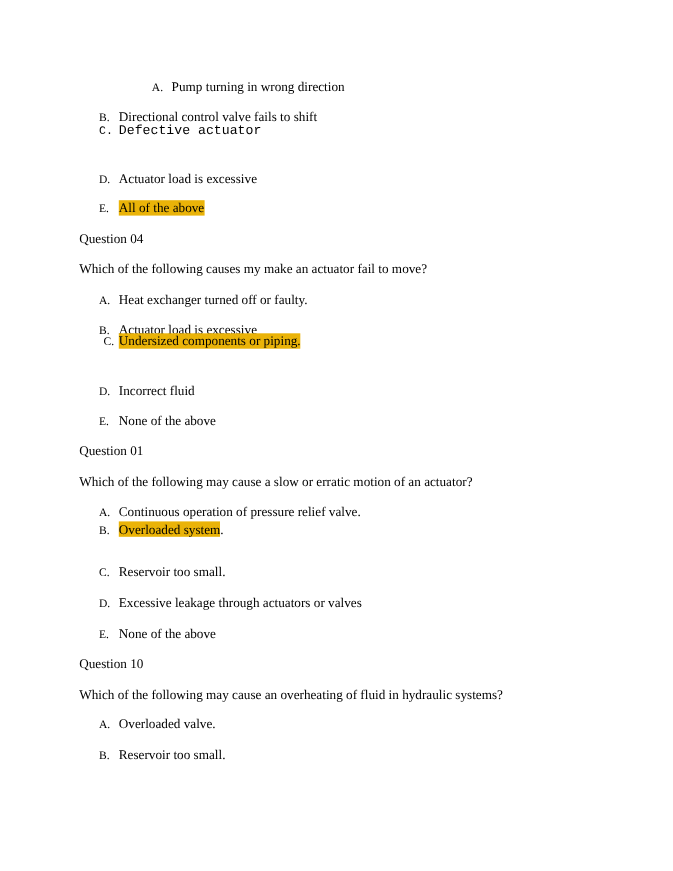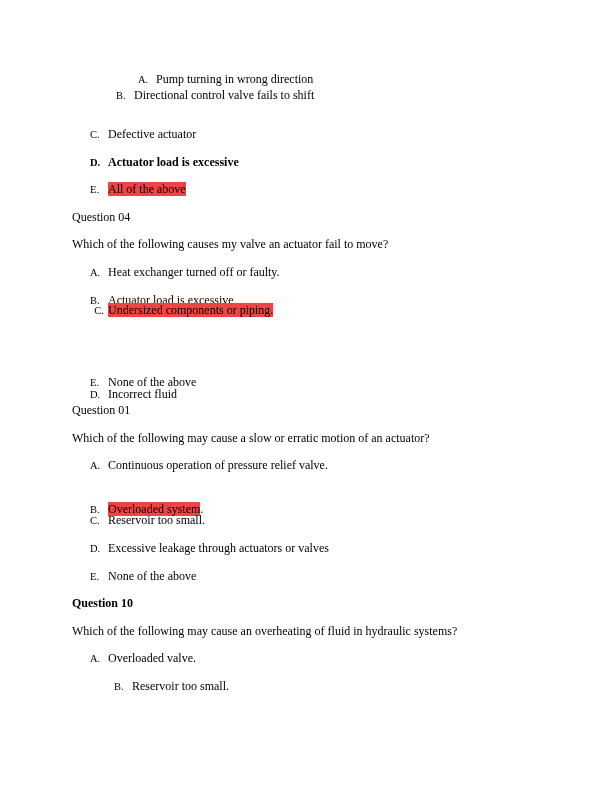--- a/index.html
+++ b/index.html
@@ -2,77 +2,77 @@
 <html><head>
 <meta charset="utf-8">
 <style>
   html, body { margin:0; padding:0; background:#ffffff; }
   body { width:612px; height:792px; position:relative; overflow:hidden;
          font-family:"Liberation Serif", serif; color:#000; }
   .line { position:absolute; font-size:12px; line-height:14px; white-space:nowrap; }
   .q { left:72px; }
   .opt { left:90px; }
   .opt .lbl { display:inline-block; width:18px; font-size:10.5px; }
-  .hl { background:#ef4444; }
+  .hl { background:#eab308; }
 </style>
 </head>
 <body>
 
 <div class="line opt" style="top:72px;margin-left:48px;">
   <span class="lbl">A.</span><span>Pump turning in wrong direction</span>
 </div>
-<div class="line opt" style="top:88px;margin-left:26px;">
+<div class="line opt" style="top:99px;">
   <span class="lbl">B.</span><span>Directional control valve fails to shift</span>
 </div>
-<div class="line opt" style="top:127px;">
+<div class="line opt" style="top:112px;font-family:Liberation Mono, monospace;">
   <span class="lbl">C.</span><span>Defective actuator</span>
 </div>
-<div class="line opt" style="top:155px;font-weight:bold;">
+<div class="line opt" style="top:155px;">
   <span class="lbl">D.</span><span>Actuator load is excessive</span>
 </div>
 <div class="line opt" style="top:182px;">
   <span class="lbl">E.</span><span class="hl">All of the above</span>
 </div>
 
 <div class="line q" style="top:210px;">Question 04</div>
-<div class="line q" style="top:237px;">Which of the following causes my valve an actuator fail to move?</div>
+<div class="line q" style="top:237px;">Which of the following causes my make an actuator fail to move?</div>
 <div class="line opt" style="top:265px;font-family:Liberation Serif, serif;">
   <span class="lbl">A.</span><span>Heat exchanger turned off or faulty.</span>
 </div>
 <div class="line opt" style="top:293px;">
   <span class="lbl">B.</span><span>Actuator load is excessive</span>
 </div>
 <div class="line opt" style="top:303px;text-align:center;">
   <span class="lbl">C.</span><span class="hl">Undersized components or piping.</span>
 </div>
-<div class="line opt" style="top:348px;margin-top:39px;">
+<div class="line opt" style="top:348px;">
   <span class="lbl">D.</span><span>Incorrect fluid</span>
 </div>
 <div class="line opt" style="top:375px;">
   <span class="lbl">E.</span><span>None of the above</span>
 </div>
 
 <div class="line q" style="top:403px;">Question 01</div>
 <div class="line q" style="top:431px;">Which of the following may cause a slow or erratic motion of an actuator?</div>
 <div class="line opt" style="top:458px;">
   <span class="lbl">A.</span><span>Continuous operation of pressure relief valve.</span>
 </div>
-<div class="line opt" style="top:502px;">
+<div class="line opt" style="top:474px;">
   <span class="lbl">B.</span><span class="hl">Overloaded system</span><span>.</span>
 </div>
 <div class="line opt" style="top:513px;">
   <span class="lbl">C.</span><span>Reservoir too small.</span>
 </div>
 <div class="line opt" style="top:541px;">
   <span class="lbl">D.</span><span>Excessive leakage through actuators or valves</span>
 </div>
 <div class="line opt" style="top:569px;">
   <span class="lbl">E.</span><span>None of the above</span>
 </div>
 
-<div class="line q" style="top:596px;font-weight:bold;">Question 10</div>
+<div class="line q" style="top:596px;">Question 10</div>
 <div class="line q" style="top:624px;text-align:right;">Which of the following may cause an overheating of fluid in hydraulic systems?</div>
 <div class="line opt" style="top:651px;">
   <span class="lbl">A.</span><span>Overloaded valve.</span>
 </div>
-<div class="line opt" style="top:679px;margin-left:24px;">
+<div class="line opt" style="top:679px;">
   <span class="lbl">B.</span><span>Reservoir too small.</span>
 </div>
 
 </body></html>

